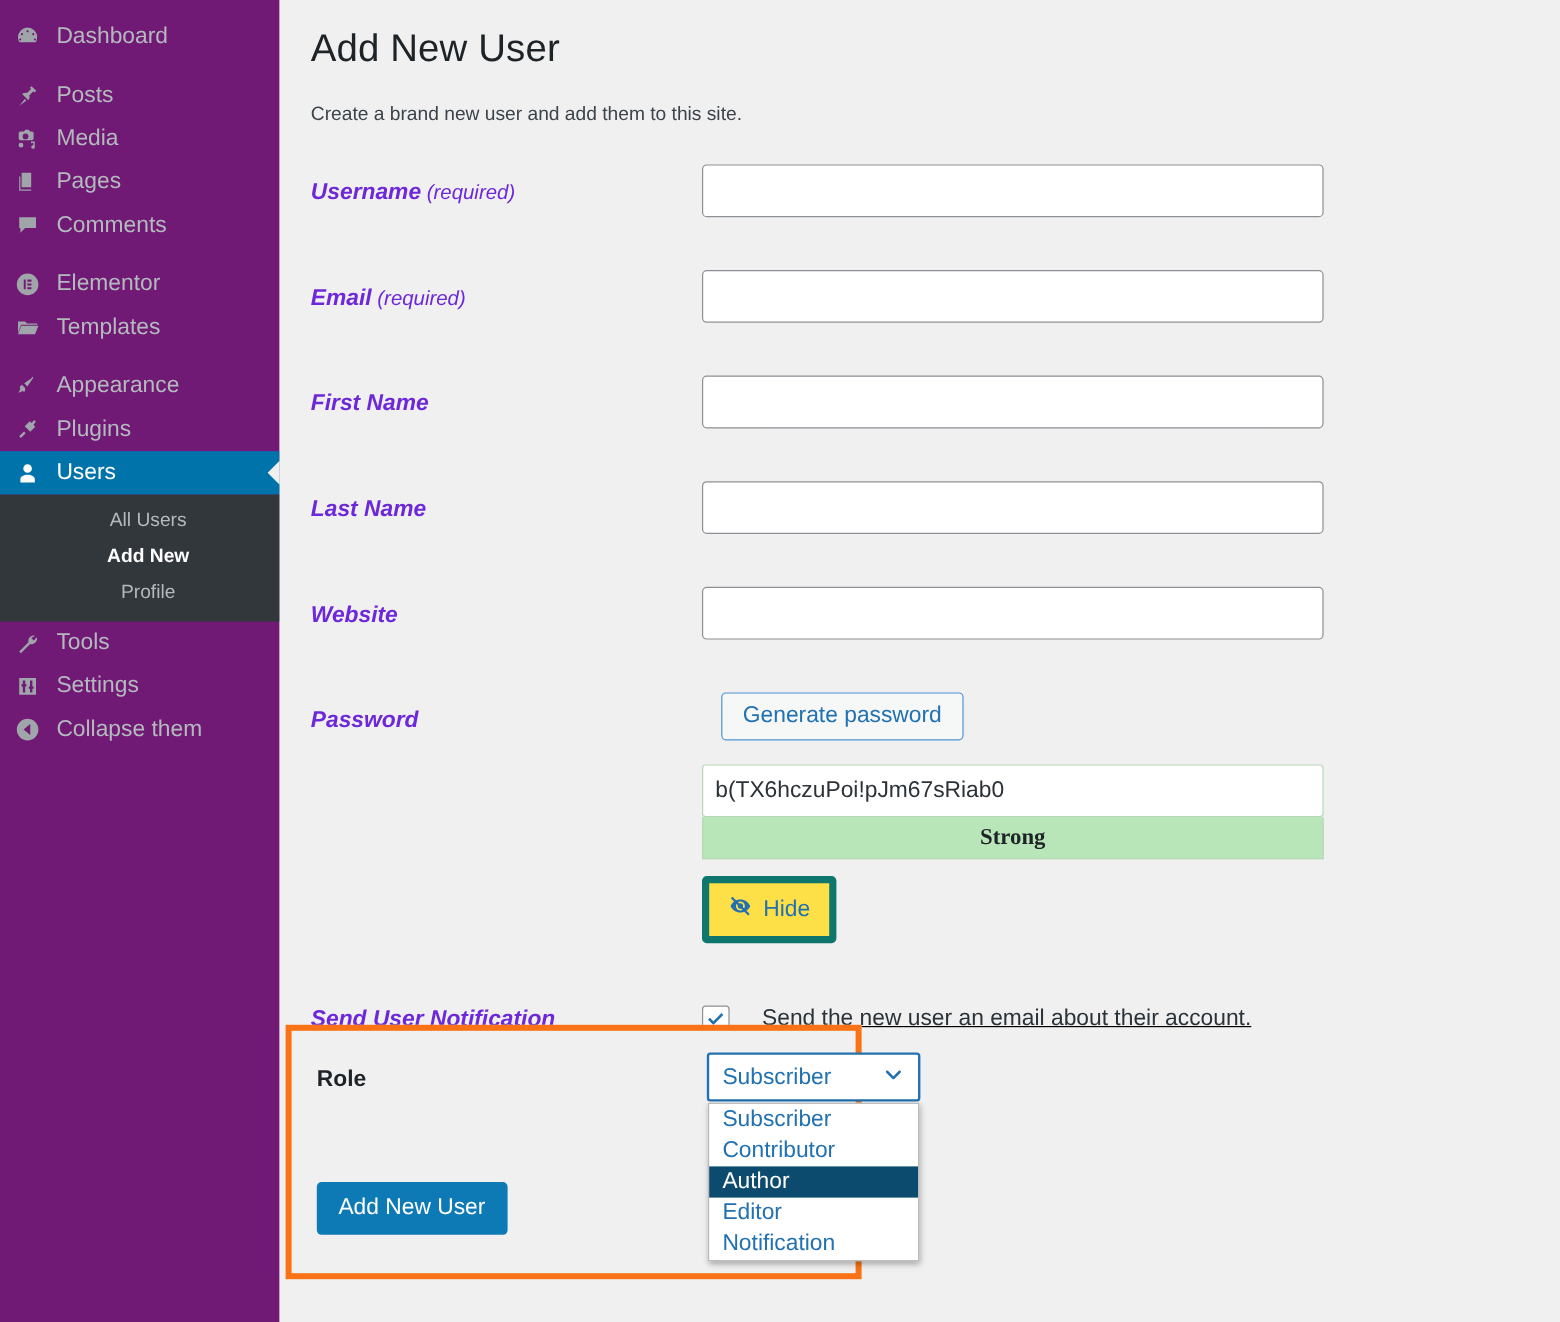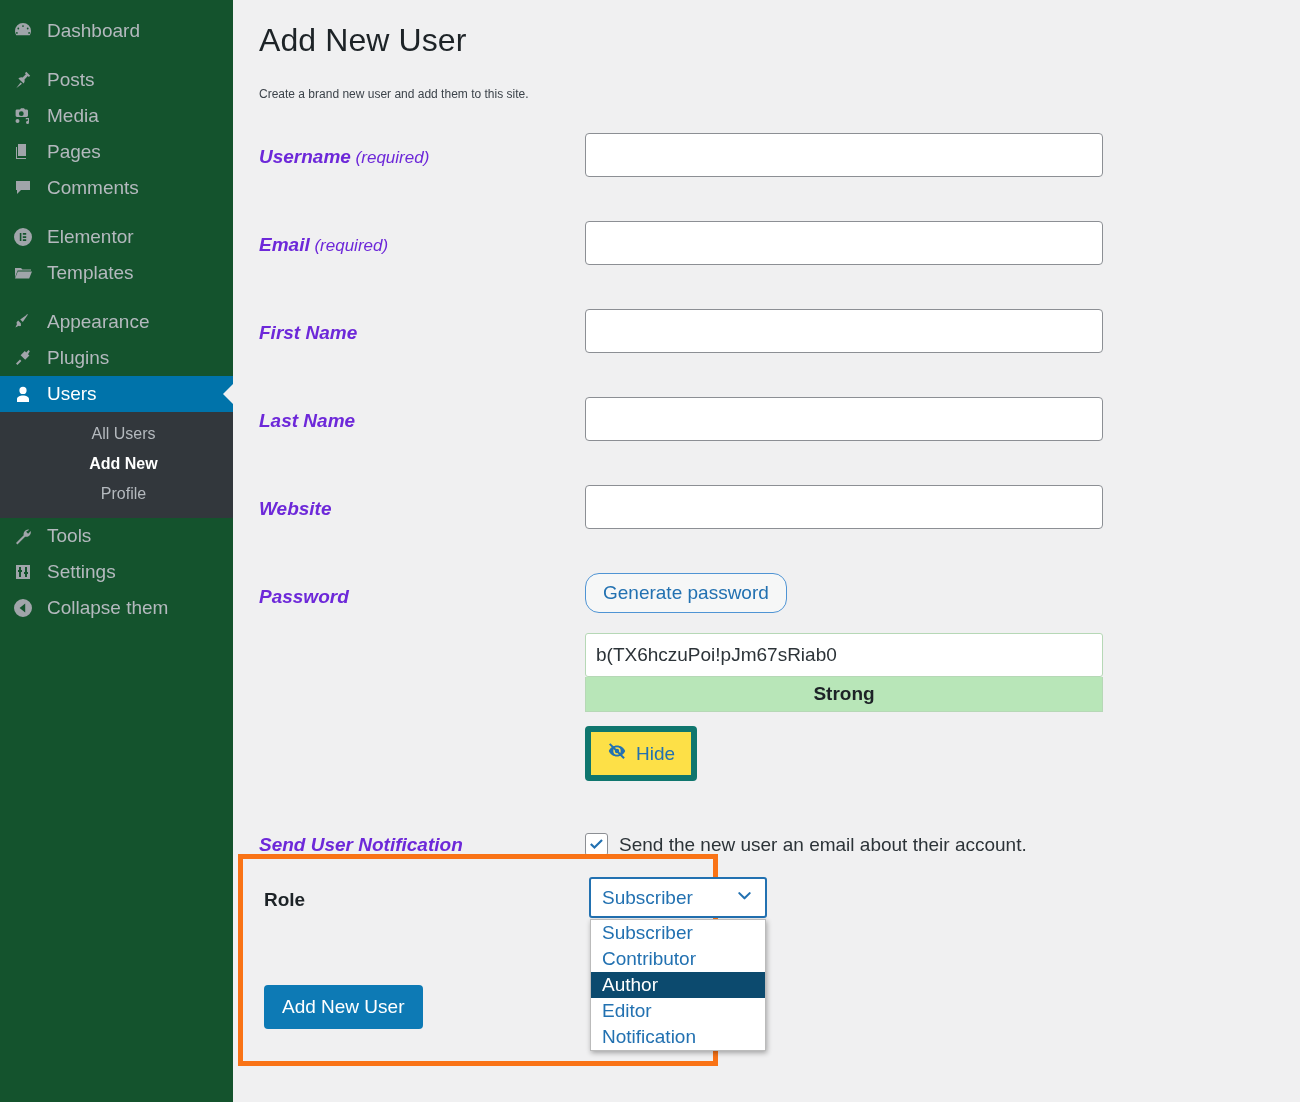--- a/index.html
+++ b/index.html
@@ -7,21 +7,21 @@
     width: 1300px; height: 1102px;
     font-family: "Liberation Sans", sans-serif;
     background: #f0f0f1;
     overflow: hidden;
   }
   .screen { position: relative; width: 1300px; height: 1102px; display: flex; }
 
   
   .sidebar {
     width: 233px; min-width: 233px; height: 1102px;
-    background: #14532d; position: relative; padding-top: 13px;
+    background: #701a75; position: relative; padding-top: 13px;
   }
   .sb-gap { height: 13px; }
   .menu-item {
     display: flex; align-items: center; gap: 13px;
     height: 36px; padding-left: 12px; position: relative;
     color: #b4b9be; font-size: 19px; cursor: pointer;
   }
   .menu-item .mi-label { line-height: 1; padding-bottom: 2px; }
   .menu-item.active { background: #0073aa; color: #fff; }
   .menu-item.active .mi-ico { fill: #fff; }
@@ -41,66 +41,67 @@
 
   
   .content {
     flex: 1; height: 1102px; background: #f0f0f1;
     padding: 22px 0 0 26px; position: relative;
   }
   .page-title {
     font-size: 32px; font-weight: normal; color: #1d2327;
     letter-spacing: .1px; margin-bottom: 28px;
   }
-  .page-subtitle { font-size: 12px; color: #3c434a; margin-bottom: 32px; }
+  .page-subtitle { font-size: 16px; color: #3c434a; margin-bottom: 32px; }
 
   .form-row { display: flex; align-items: flex-start; margin-bottom: 0; }
   .form-label {
     width: 326px; min-width: 326px; font-size: 19px; font-weight: bold;
     color: #6d28d9; padding-top: 13px; font-style: italic;
   }
   .req { font-weight: normal; font-size: 17px; }
   .field-wrap { flex: 1; }
   .txt-input {
     width: 518px; height: 44px; background: #fff;
     border: 1px solid #8c8f94; border-radius: 4px;
     font-size: 18px; padding: 0 10px; color: #2c3338;
     font-family: "Liberation Sans", sans-serif;
   }
   .row-space { height: 44px; }
 
   
   .gen-btn {
-    display: inline-block; border: 1px solid #4f94d4; border-radius: 14px;
+    display: inline-block; border: 1px solid #4f94d4; border-radius: 4px;
     background: #f6f7f7; color: #2271b1; font-size: 19px;
     padding: 8px 17px; cursor: pointer;
     font-family: "Liberation Sans", sans-serif;
+    margin-left: 16px;
   }
   .pw-inner { display: flex; align-items: flex-start; gap: 14px; margin-top: 20px; flex-direction: column; }
   .pw-col { width: 518px; }
   .pw-field {
     width: 518px; height: 44px; background: #fff;
     border: 1px solid #b6d8b6; border-radius: 3px;
     font-size: 19px; padding: 0 10px; color: #2c3338;
     font-family: "Liberation Sans", sans-serif;
   }
   .pw-strength {
     width: 518px; background: #b8e6b8; border: 1px solid #b6d8b6;
     border-top: none; text-align: center; font-size: 19px;
-    font-weight: bold; color: #1d2327; padding: 6px 0;
+    font-weight: bold; color: #1d2327; padding: 6px 0; font-family: Liberation Serif, serif;
   }
   .hide-btn {
     display: inline-flex; align-items: center; gap: 9px;
     border: 6px solid #0f766e; border-radius: 4px; background: #fde047;
     color: #2271b1; font-size: 19px; padding: 9px 16px; cursor: pointer;
     font-family: "Liberation Sans", sans-serif;
   }
 
   
-  .chk-row { display: flex; align-items: flex-end; gap: 11px; padding-top: 12px; }
+  .chk-row { display: flex; align-items: flex-start; gap: 27px; padding-top: 12px; text-decoration: underline; }
   .chkbox {
     width: 23px; height: 23px; border: 1px solid #8c8f94; border-radius: 3px;
     background: #fff; display: flex; align-items: center; justify-content: center;
     cursor: pointer;
   }
   .chk-label { font-size: 19px; color: #2c3338; }
 
   
   .role-block {
     position: absolute; left: 5px; top: 854px;

